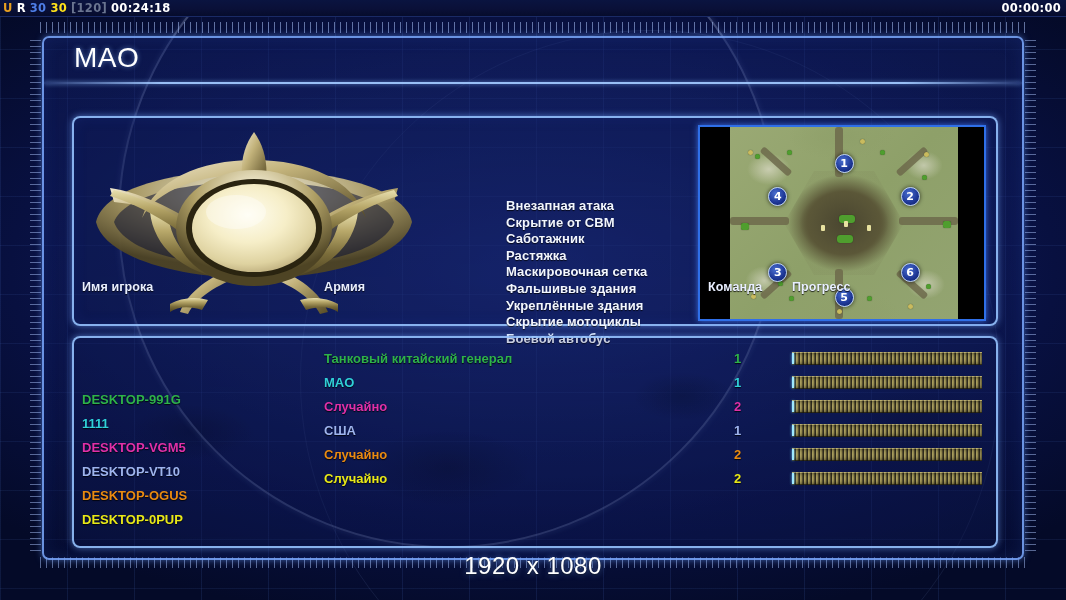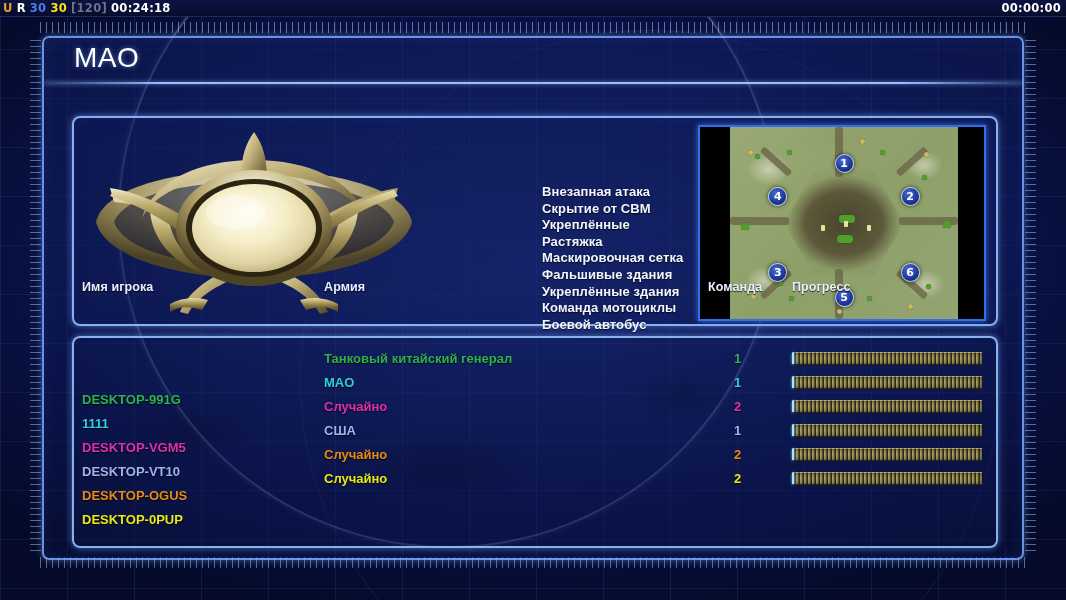--- a/index.html
+++ b/index.html
@@ -136,22 +136,22 @@
   }
 
   
   .emblem-wrap {
     position: absolute; left: 10px; top: 8px; width: 340px; height: 192px;
   }
   .emblem-svg { width: 100%; height: 100%; display: block; }
 
   
   .abilities {
-    position: absolute; left: 432px; top: 66px;
-    display: flex; flex-direction: column; margin-left: 36px;
+    position: absolute; left: 432px; top: 80px;
+    display: flex; flex-direction: column;
   }
   .ability {
     font-size: 13px; font-weight: bold;
     color: #f2f6ff;
     line-height: 16.6px;
     letter-spacing: .1px;
     text-shadow: 0 1px 1px rgba(0,0,0,.75);
     white-space: nowrap;
   }
 
@@ -350,26 +350,26 @@
           <ellipse cx="170" cy="102" rx="78" ry="58" fill="url(#rimshine)"></ellipse>
           <ellipse cx="170" cy="102" rx="68" ry="49" fill="#2a2410"></ellipse>
           <ellipse cx="170" cy="102" rx="62" ry="44" fill="url(#disc)"></ellipse>
           <ellipse cx="152" cy="86" rx="30" ry="17" fill="#ffffff" opacity="0.38"></ellipse>
         </svg>
       </div>
 
       <div class="abilities">
         <div class="ability">Внезапная атака</div>
         <div class="ability">Скрытие от СВМ</div>
-        <div class="ability">Укреплённые</div>
+        <div class="ability">Саботажник</div>
         <div class="ability">Растяжка</div>
         <div class="ability">Маскировочная сетка</div>
         <div class="ability">Фальшивые здания</div>
         <div class="ability">Укреплённые здания</div>
-        <div class="ability">Команда мотоциклы</div>
+        <div class="ability">Скрытие мотоциклы</div>
         <div class="ability">Боевой автобус</div>
       </div>
 
       <div class="minimap-frame">
         <div class="minimap-inner">
           <div class="mm-hex"></div>
 
           <div class="mm-road" style="left:46%;top:0;width:8px;height:26%;"></div>
           <div class="mm-road" style="left:46%;bottom:0;width:8px;height:26%;"></div>
           <div class="mm-road" style="left:0;top:47%;width:26%;height:8px;"></div>
@@ -464,13 +464,14 @@
       </div>
       <div class="row" style="top:130px;">
         <div class="cell name" style="color: rgb(232, 232, 24);">DESKTOP-0PUP</div>
         <div class="cell army" style="color: rgb(232, 232, 24);">Случайно</div>
         <div class="cell team" style="color: rgb(232, 232, 24);">2</div>
         <div class="pbar" style="width: 190px;"></div>
       </div>
     </div>
   </div>
 
+  <div class="resolution">1920 x 1080</div>
 </div>
 
 </body></html>

